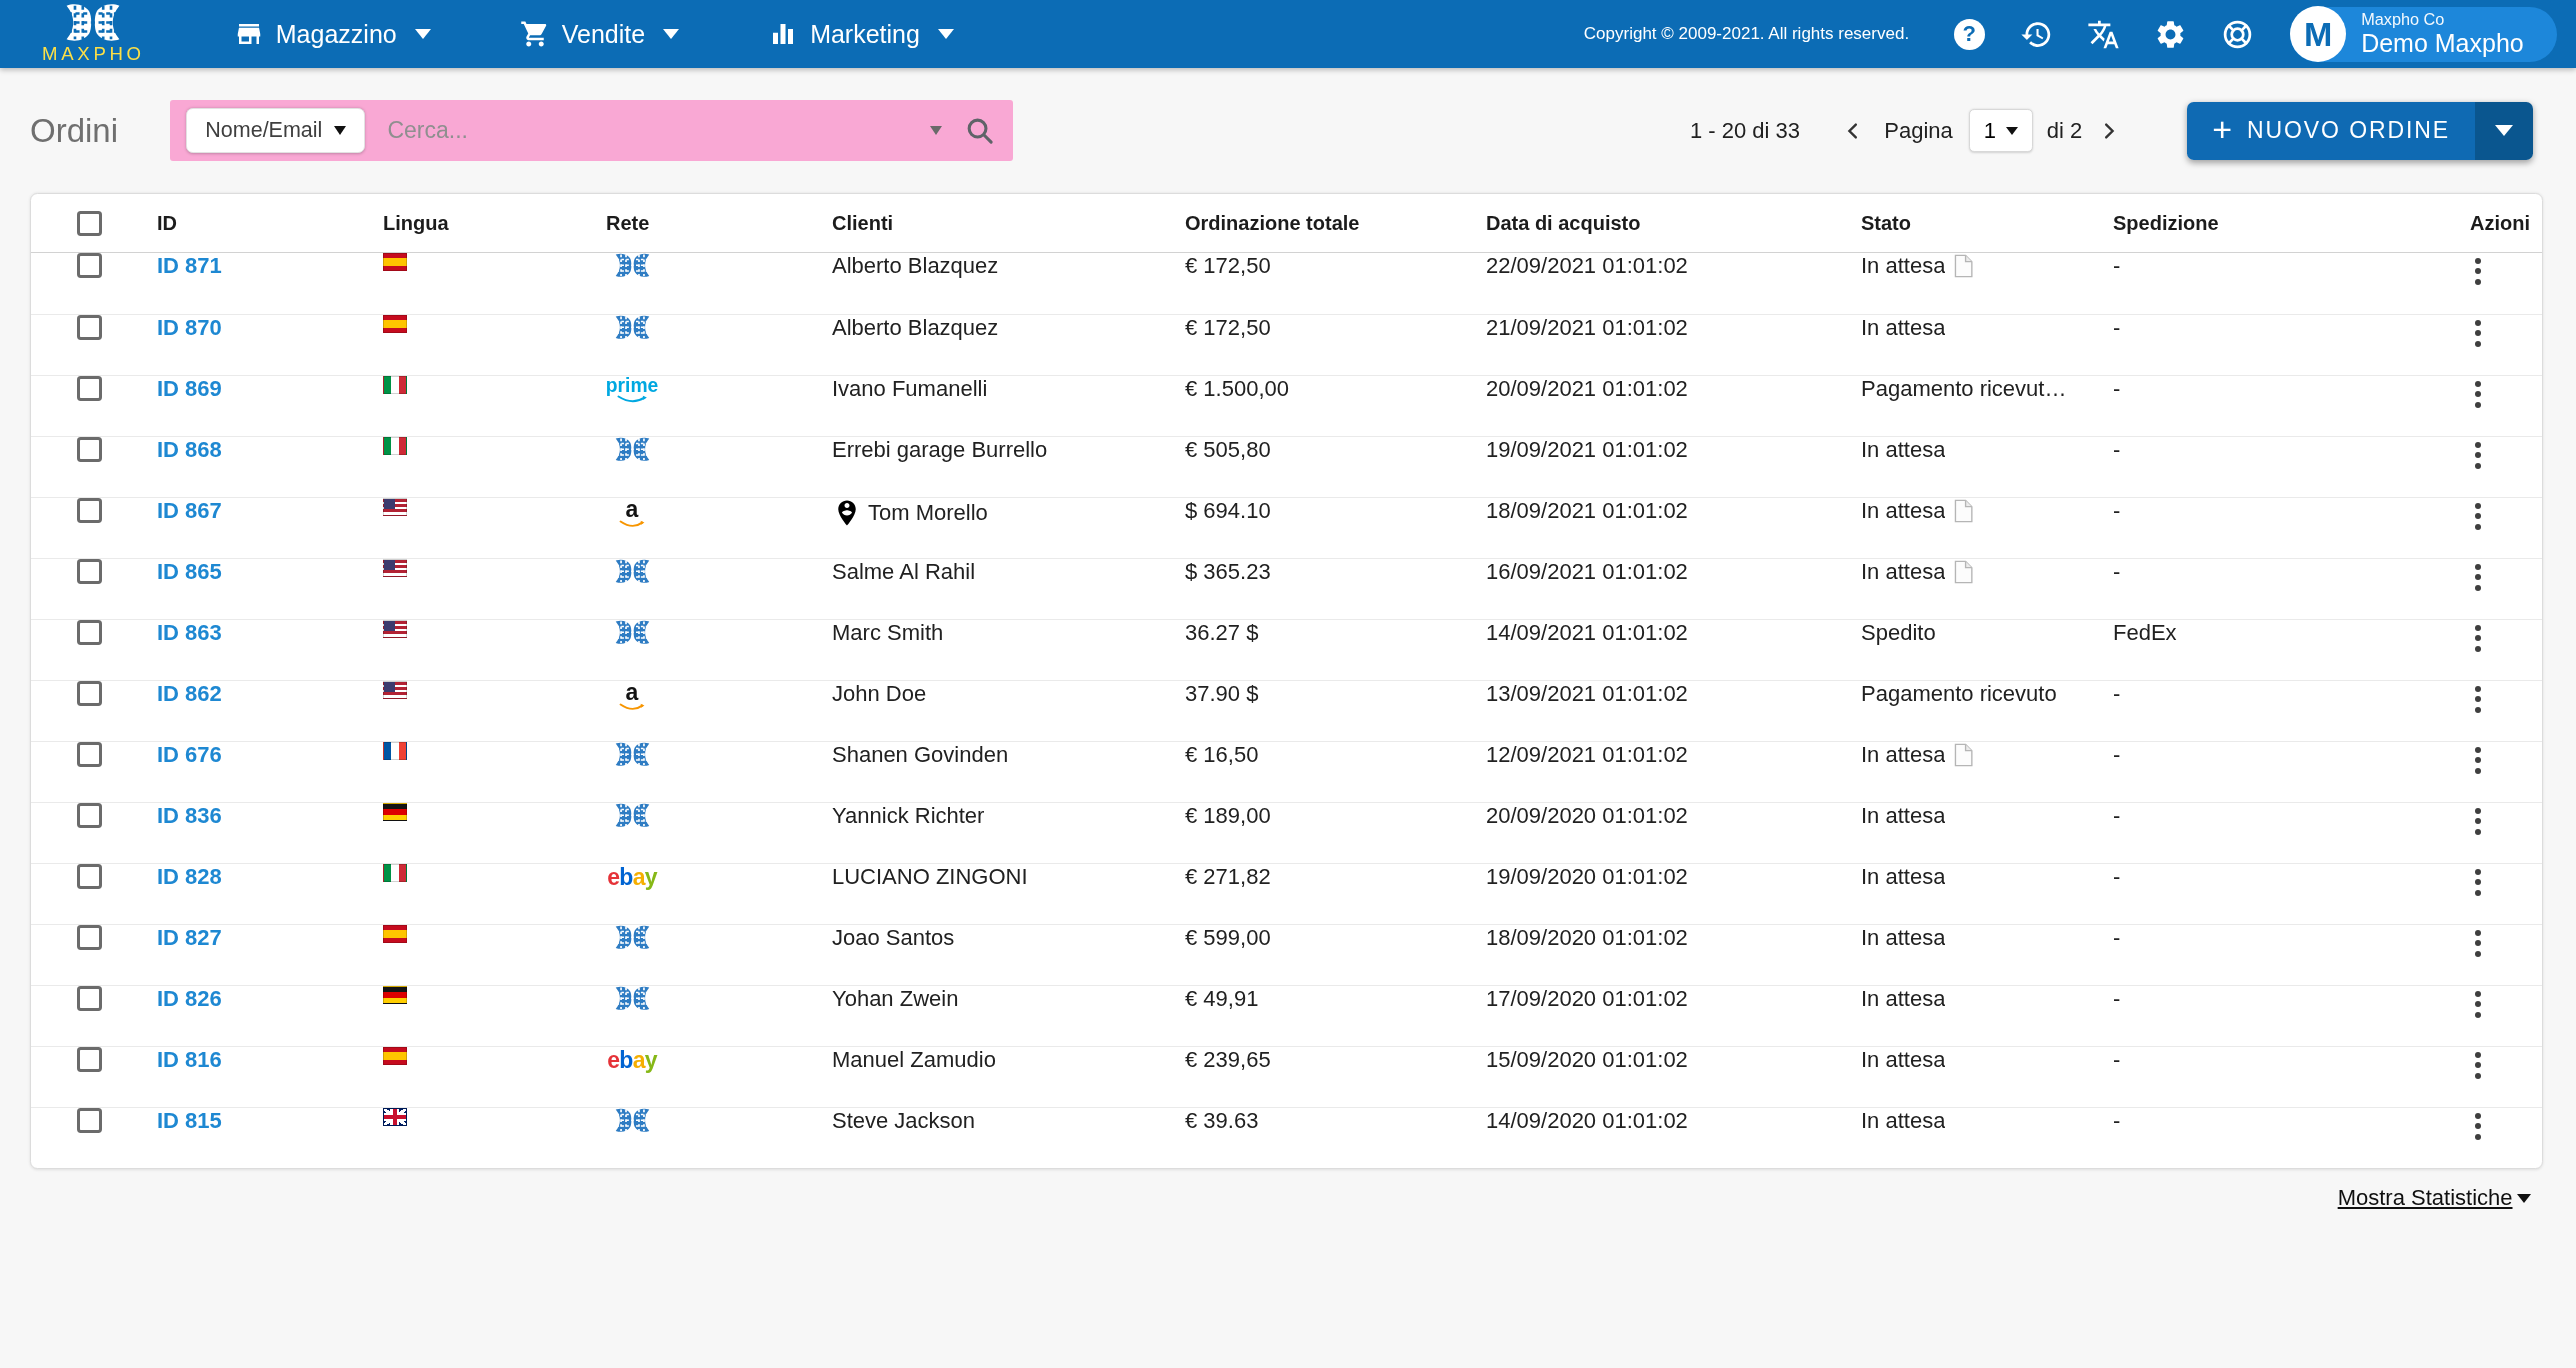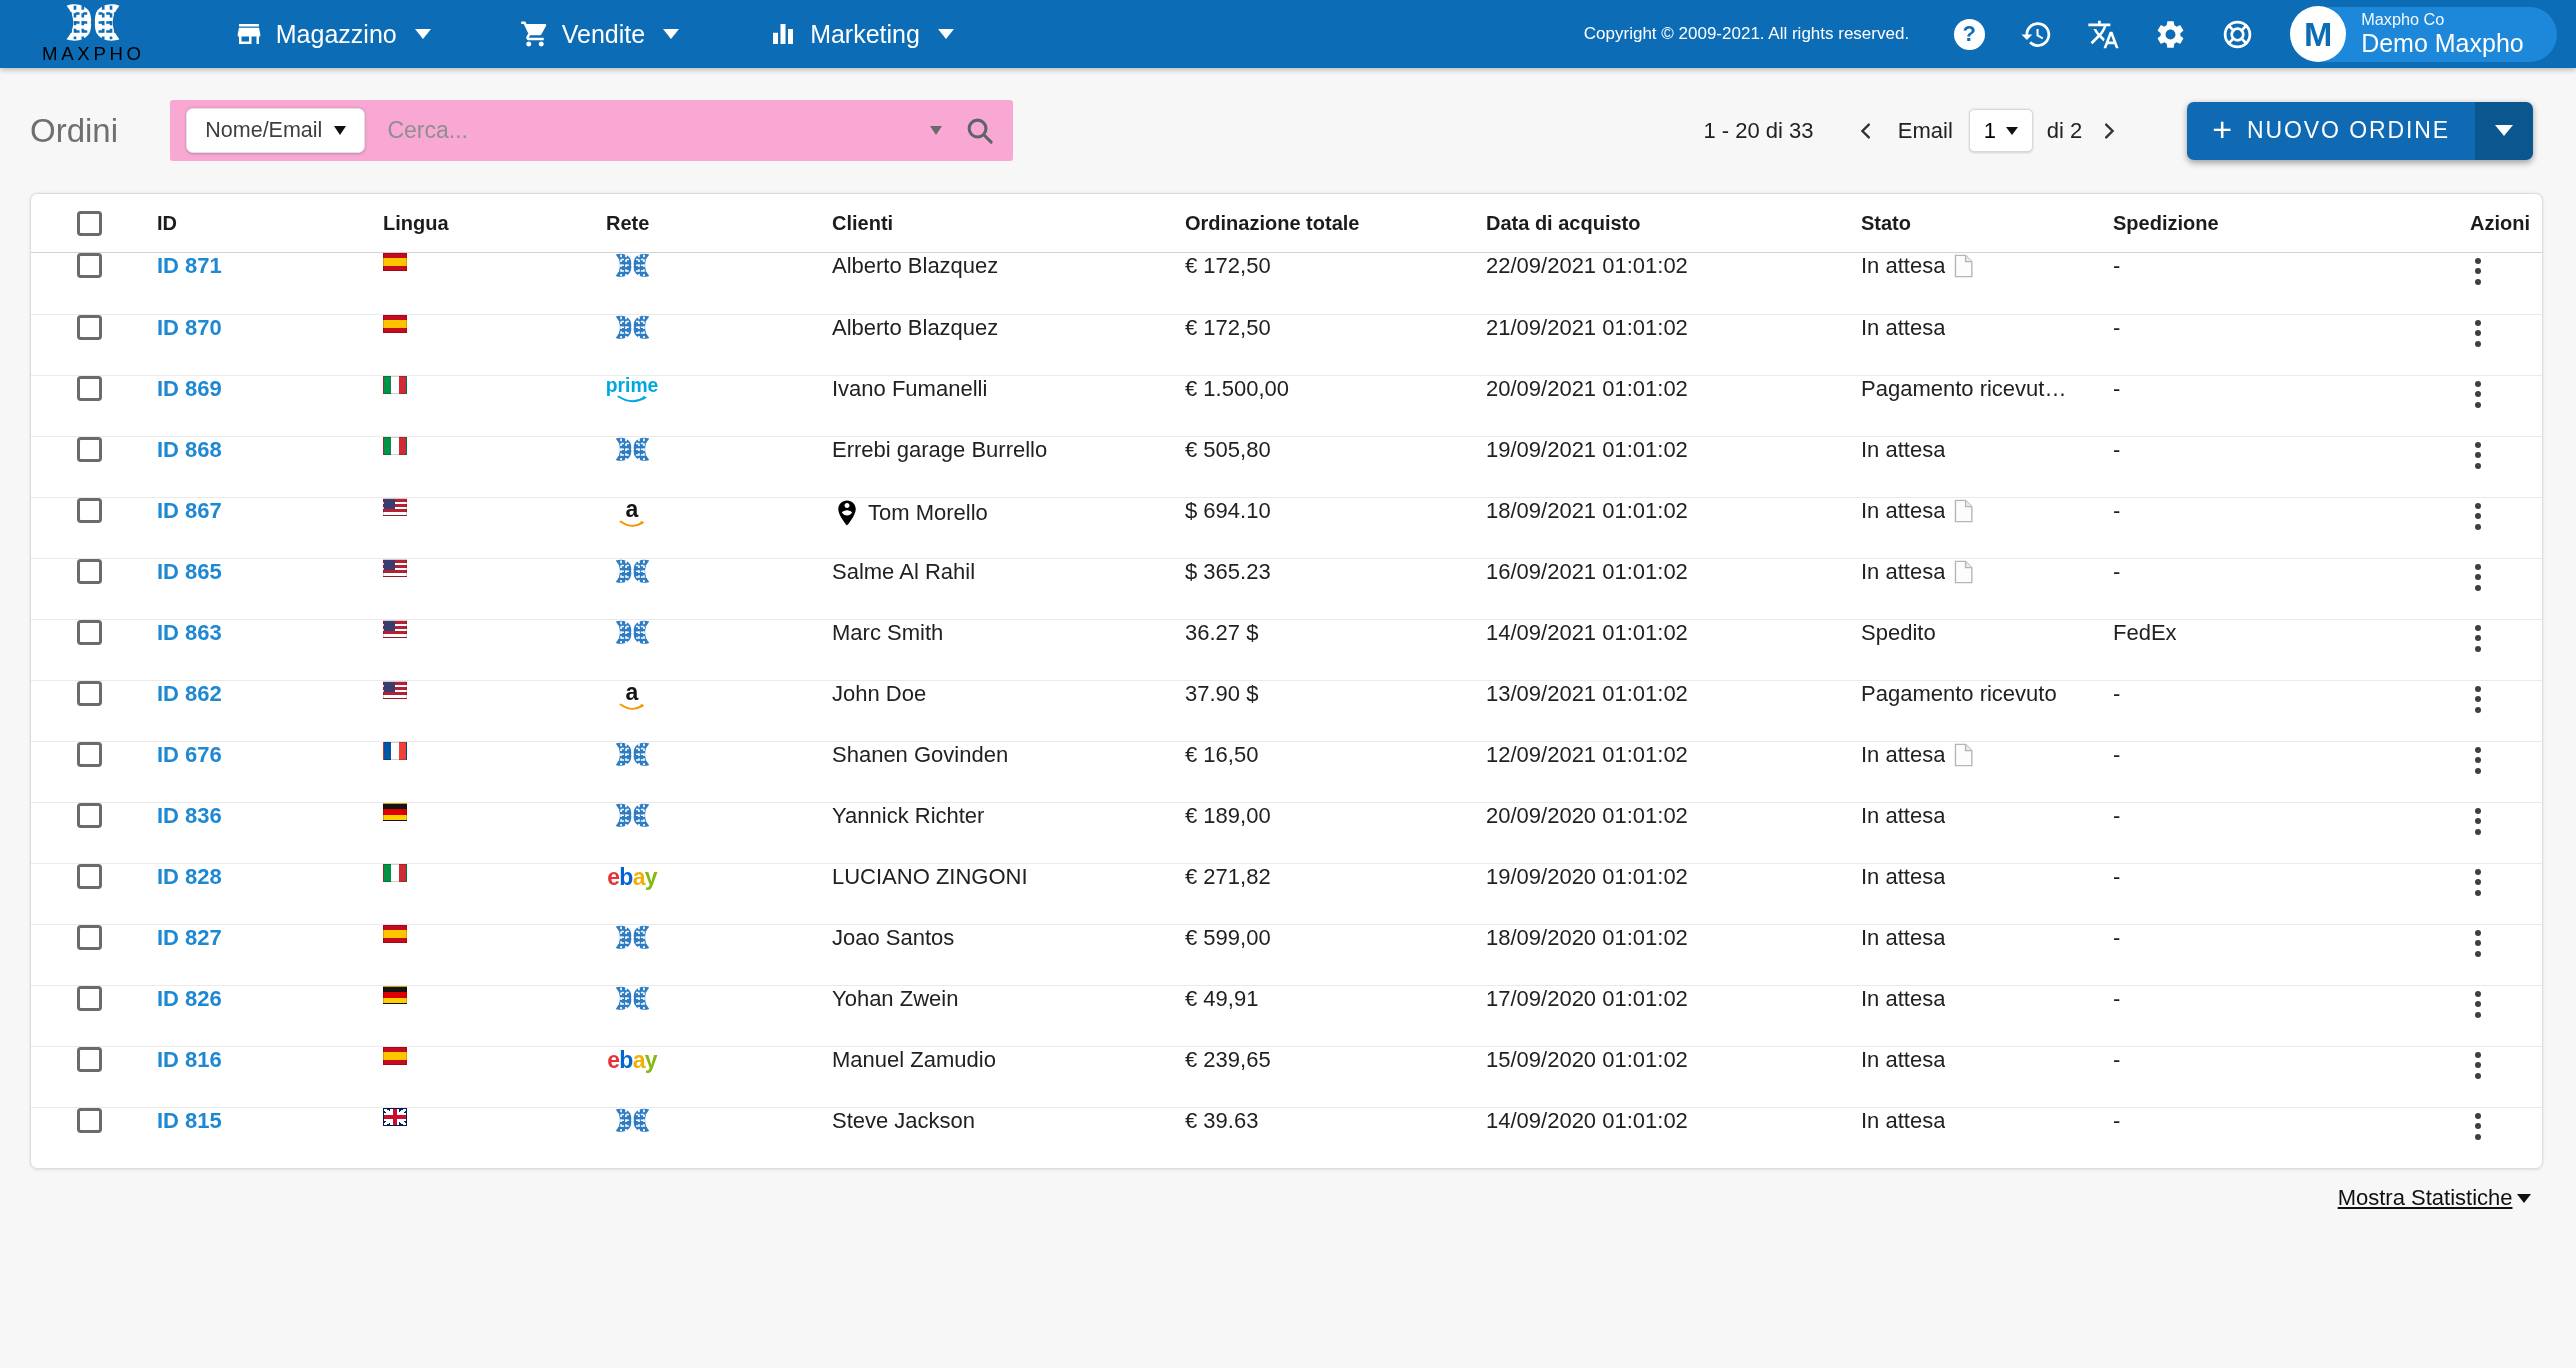--- a/index.html
+++ b/index.html
@@ -6,21 +6,21 @@
   html,body { width:2576px; height:1368px; }
   body {
     font-family: "Liberation Sans", "DejaVu Sans", sans-serif;
     background:#f7f7f7; color:#212121; overflow:hidden; position:relative;
   }
   
   .navbar{
     height:68px; background:#0c6cb5; display:flex; align-items:center;
     padding:0 19.3px 0 42px; box-shadow:0 2.2px 5.2px rgba(0,0,0,.25); position:relative; z-index:5;
   }
-  .logo{ display:flex; flex-direction:column; align-items:center; margin-right:89px; color:#000000; }
+  .logo{ display:flex; flex-direction:column; align-items:center; margin-right:89px; color:#fde047; }
   .logo .butterfly{ width:68px; height:39px; color:#ffffff; --dashcolor:#0c6cb5; }
   .brand{ font-size:18.6px; letter-spacing:3.7px; font-weight:400; margin-top:0.7px; }
   .menu{ display:flex; align-items:center; gap:12px; color:#fff; margin-right:89px; cursor:pointer; }
   .menu svg{ width:30px; height:30px; }
   .menu .mlabel{ font-size:25px; font-weight:500; }
   .caret{ width:0; height:0; border-left:8.2px solid transparent; border-right:8.2px solid transparent; border-top:10.4px solid #fff; margin-left:6px; }
   .nav-right{ margin-left:auto; display:flex; align-items:center; }
   .copyright{ color:#fff; font-size:17px; margin-right:43px; }
   .nav-icons{ display:flex; align-items:center; gap:33px; margin-right:36px; }
   .nav-icon{ width:34px; height:34px; display:flex; align-items:center; justify-content:center; cursor:pointer; }
@@ -219,21 +219,21 @@
           <line x1="15.5" y1="15.5" x2="21" y2="21"></line>
       </svg>
     </span>
   </div>
 
   <div class="pagination">
     <span class="pag-range">1 - 20 di 33</span>
     <svg class="chev" viewBox="0 0 24 24" fill="none" stroke="#333" stroke-width="2.6" stroke-linecap="round">
         <polyline points="14 5 7 12 14 19"></polyline>
       </svg>
-    <span class="pag-label">Email</span>
+    <span class="pag-label">Pagina</span>
     <button class="page-select">
       <span>1</span>
       <span class="caret"></span>
     </button>
     <span class="pag-total">di 2</span>
     <svg class="chev" viewBox="0 0 24 24" fill="none" stroke="#333" stroke-width="2.6" stroke-linecap="round">
         <polyline points="10 5 17 12 10 19"></polyline>
       </svg>
   </div>
 

